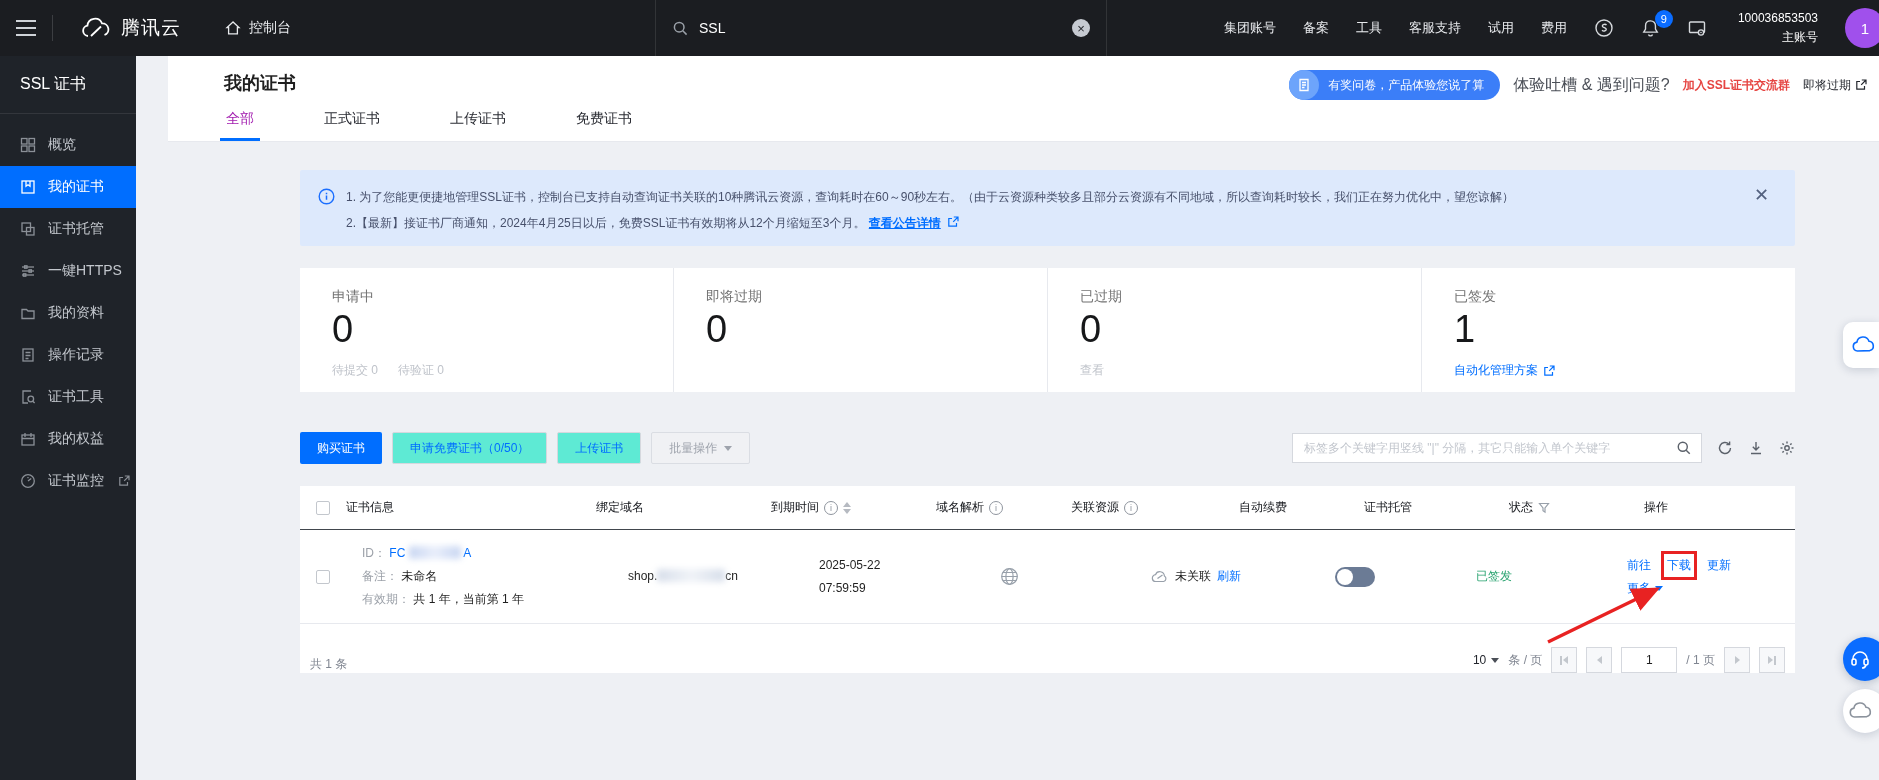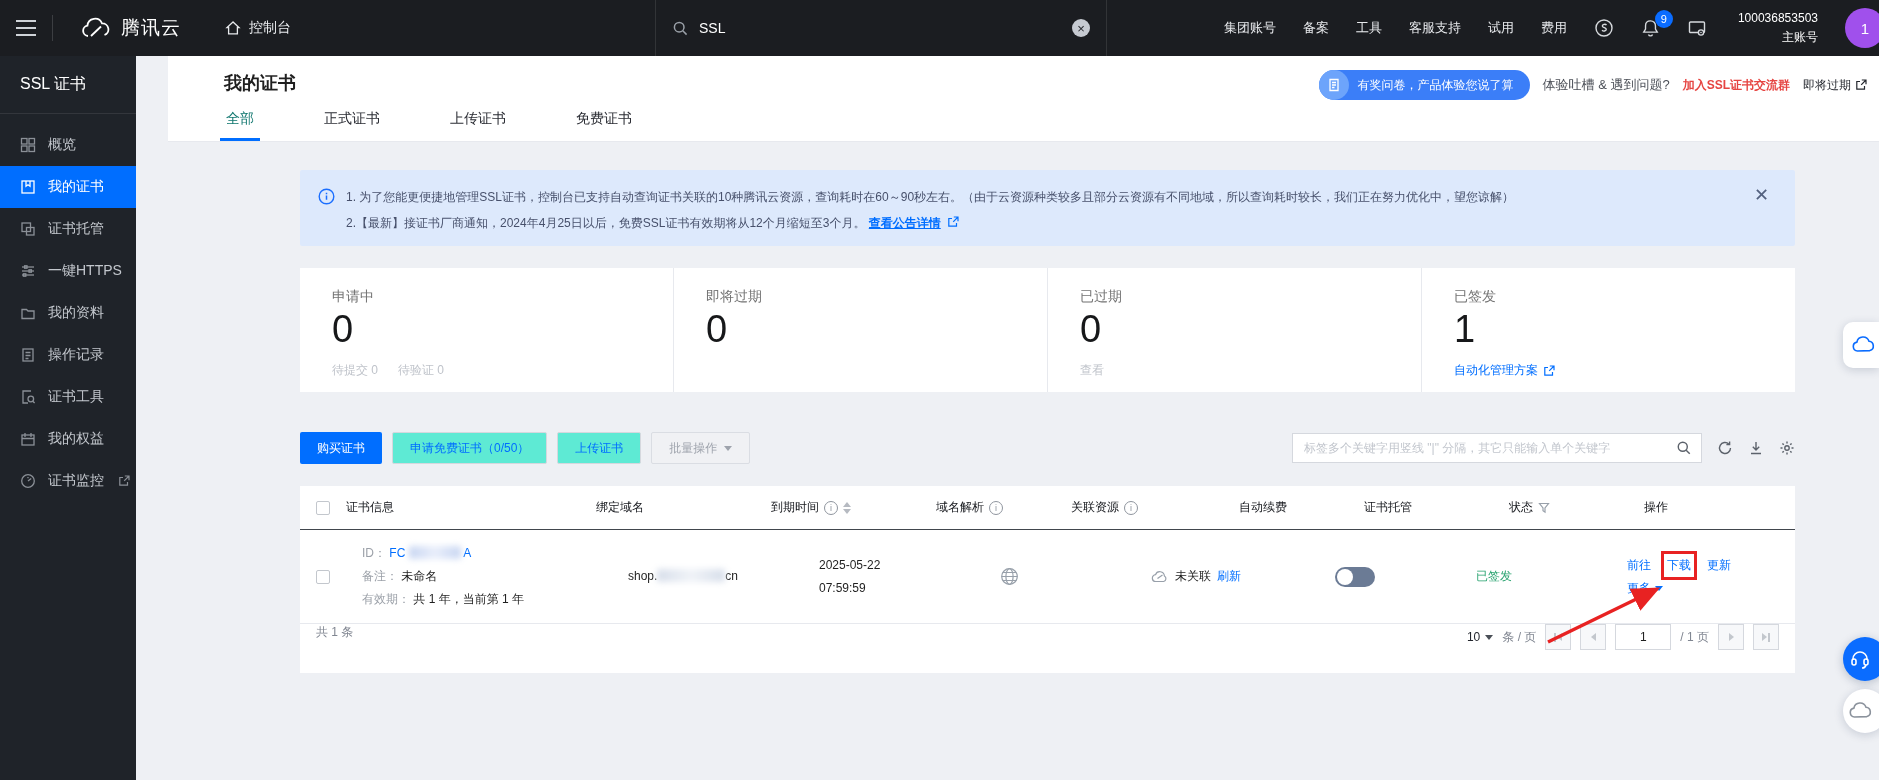--- a/index.html
+++ b/index.html
@@ -37,26 +37,26 @@
   .side-item.active { background:#006eff; color:#fff; }
   .side-item.active svg { stroke:#fff; }
 
   
   .content { position:absolute; left:168px; top:56px; width:1711px; height:724px; }
   .page-header { position:relative; background:#fff; height:86px; padding:15px 24px 0 56px; border-bottom:1px solid #e7e9ee; }
   .page-title { font-size:18px; font-weight:bold; color:#1f1f1f; }
   .helper { position:absolute; right:12px; top:14px; display:flex; align-items:center; gap:13px; }
   .survey-pill { display:flex; align-items:center; height:30px; border-radius:15px; background:#3b7ef8; color:#fff; font-size:12px; padding-right:16px; gap:9px; cursor:pointer; }
   .survey-ico { width:30px; height:30px; border-radius:50%; background:#6da4fb; display:flex; align-items:center; justify-content:center; }
-  .feedback { color:#4b4f57; font-size:13px; }
+  .feedback { color:#4b4f57; font-size:16px; }
   .join-link { color:#e64542; font-size:12px; font-weight:bold; cursor:pointer; }
   .helpdoc { color:#23262d; font-size:12px; display:flex; gap:4px; align-items:center; cursor:pointer; }
   .tabs { position:absolute; left:56px; bottom:0; display:flex; gap:66px; }
   .tab { font-size:14px; color:#2a2c33; padding:0 2px 13px; cursor:pointer; position:relative; }
-  .tab.active { color:#0f766e; }
+  .tab.active { color:#a21caf; }
   .tab.active::after { content:""; position:absolute; left:-4px; right:-4px; bottom:0; height:3px; background:#006eff; }
 
   .page-body { position:absolute; left:0; top:86px; width:1711px; height:638px; padding:28px 84px 0 132px; }
 
   
   .banner { height:76px; background:#dde9fc; border-radius:2px; display:flex; padding:14px 46px 0 18px; position:relative; color:#47506b; font-size:12px; margin-bottom:22px; }
   .banner-ico { margin-top:4px; }
   .banner-lines { margin-left:11px; line-height:26px; }
   .banner-link { color:#006eff; font-weight:bold; text-decoration:underline; cursor:pointer; }
   .banner-close { position:absolute; right:26px; top:16px; color:#53617f; font-size:18px; line-height:1; cursor:pointer; }
@@ -106,21 +106,21 @@
   .sort i { width:0; height:0; border-left:4px solid transparent; border-right:4px solid transparent; }
   .sort .up { border-bottom:5px solid #b6bac1; }
   .sort .down { border-top:5px solid #b6bac1; }
   .toggle { width:40px; height:20px; border-radius:10px; background:#6b7b95; position:relative; cursor:pointer; }
   .toggle::after { content:""; position:absolute; left:2px; top:2px; width:16px; height:16px; border-radius:50%; background:#fff; }
   .ops-line { display:flex; align-items:center; gap:10px; line-height:23px; }
   .red-box { display:inline-flex; border:3px solid #e82222; padding:0 3px; margin:-3px 0; }
   .more-caret { width:0; height:0; border-left:4px solid transparent; border-right:4px solid transparent; border-top:5px solid #006eff; margin-left:4px; }
 
   
-  .pg-bar { display:flex; align-items:flex-start; height:50px; border-top:1px solid #e7e9ee; padding:0 16px; font-size:12px; color:#808691; }
+  .pg-bar { display:flex; align-items:flex-end; height:50px; border-top:1px solid #e7e9ee; padding:0 10px; font-size:12px; color:#808691; }
   .pg-right { margin-left:auto; display:flex; align-items:center; gap:9px; }
   .pg-size { color:#23262d; display:flex; align-items:center; gap:5px; cursor:pointer; }
   .pg-size .caret-down { border-top-color:#4a4f57; }
   .pg-btn { width:26px; height:26px; border:1px solid #d5d8de; background:#f7f8fa; display:inline-flex; align-items:center; justify-content:center; gap:1px; cursor:pointer; }
   .tri-l { width:0; height:0; border-top:4px solid transparent; border-bottom:4px solid transparent; border-right:5px solid #c3c7cd; }
   .tri-r { width:0; height:0; border-top:4px solid transparent; border-bottom:4px solid transparent; border-left:5px solid #c3c7cd; }
   .pg-minibar { width:2px; height:9px; background:#c3c7cd; }
   .pg-input { width:56px; height:26px; border:1px solid #d5d8de; text-align:center; color:#1f1f1f; font-size:12px; outline:none; }
 
   

